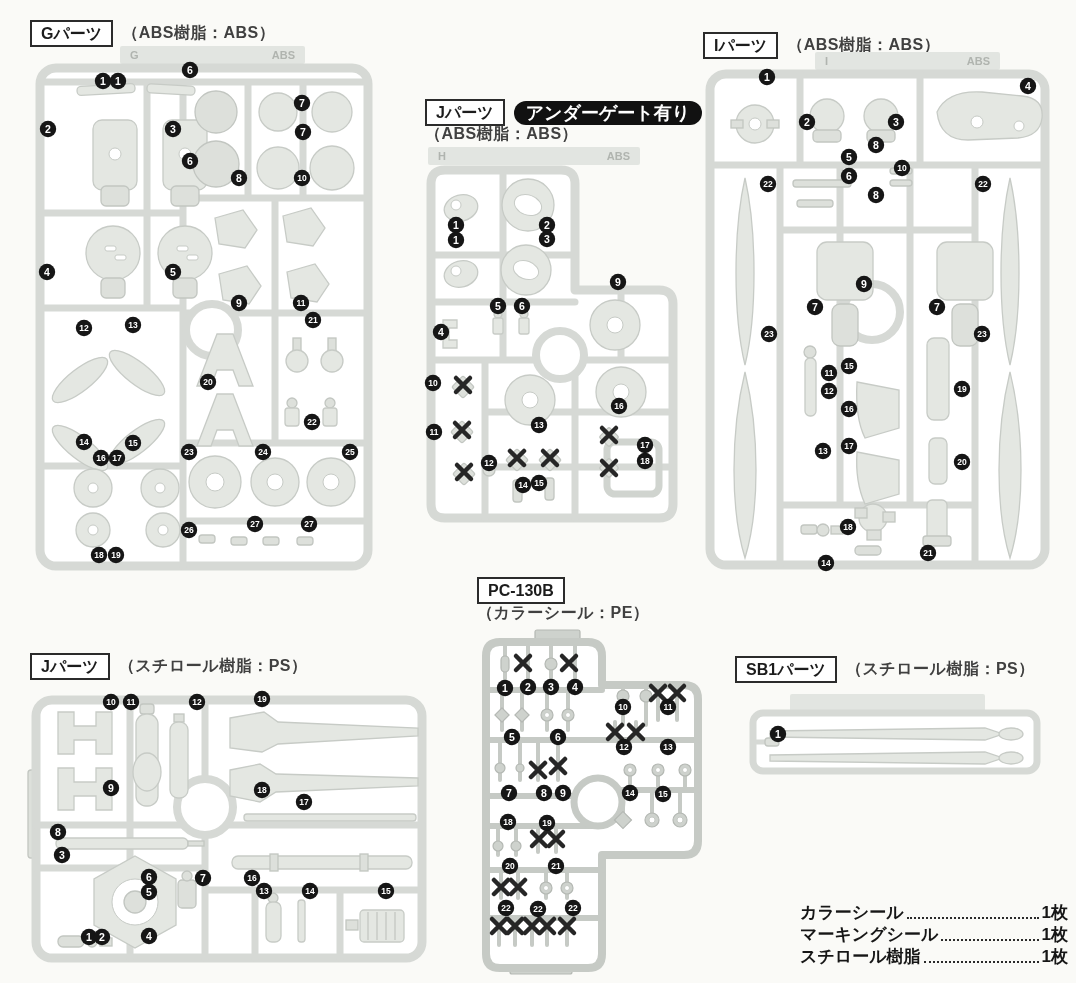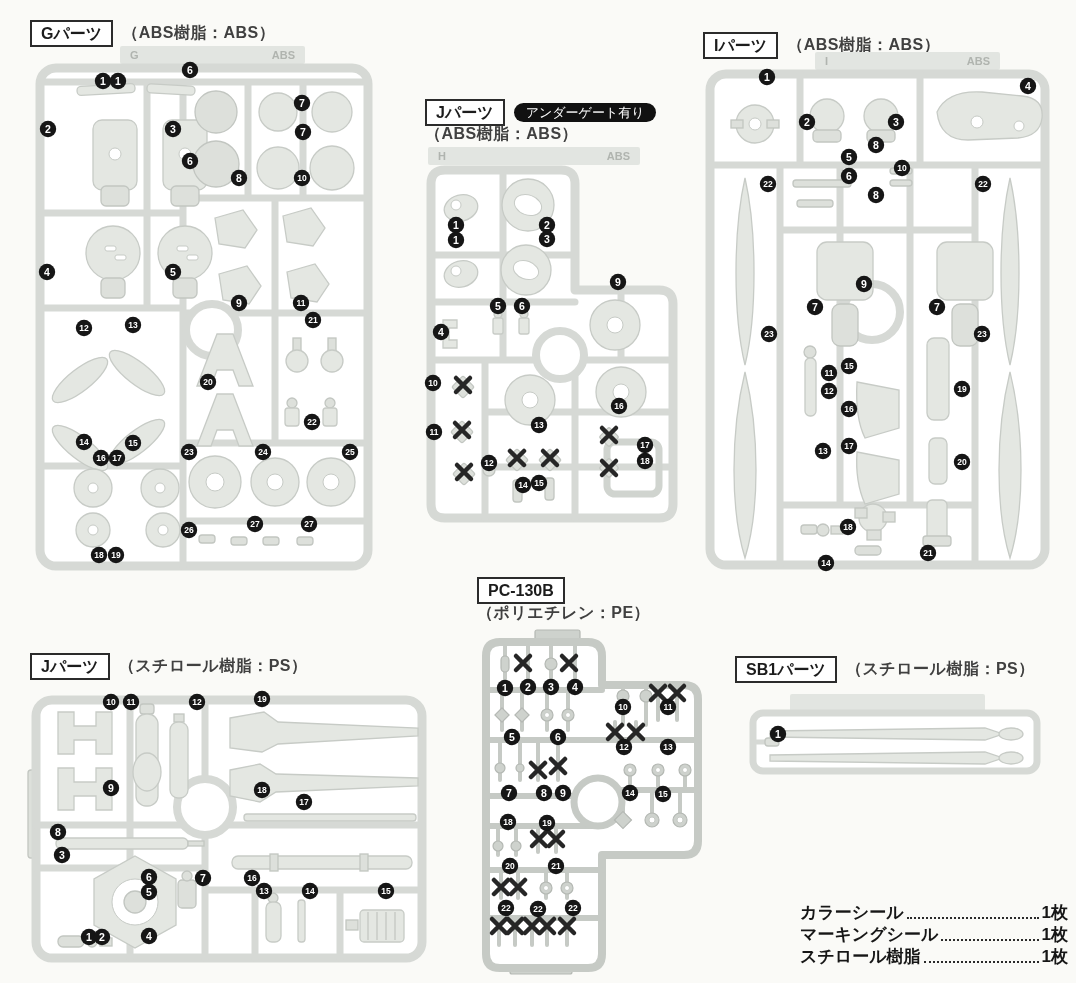--- a/index.html
+++ b/index.html
@@ -10,21 +10,21 @@
     color:#1c1c1c;
   }
   .hdr{position:absolute;display:flex;align-items:center;gap:9px;white-space:nowrap;}
   .boxlabel{
     display:inline-block;border:2px solid #2b2b2b;background:#fff;
     padding:0 9px;font-size:16px;font-weight:700;line-height:23px;color:#1c1c1c;
   }
   .material{font-size:16px;font-weight:700;color:#404040;letter-spacing:.5px;}
   .pill{
     background:#111;color:#fff;border-radius:12px;padding:3px 12px;
-    font-size:13px;font-weight:400;line-height:1;
+    font-size:18px;font-weight:700;line-height:1;
   }
   .molded-tag{
     position:absolute;height:18px;background:#e2e5e1;border-radius:2px;
     display:flex;justify-content:space-between;align-items:center;
     padding:0 10px;font-size:11px;font-weight:700;color:#b0b4af;
   }
   svg.runner{position:absolute;overflow:visible;}
   .frame{fill:#fff;stroke:#d6d9d5;stroke-width:9;stroke-linejoin:round;}
   .pcframe{fill:#fff;stroke:#c6cac5;stroke-width:8;stroke-linejoin:round;}
   .bar{fill:none;stroke:#d6d9d5;stroke-width:7;stroke-linecap:round;}
@@ -64,21 +64,21 @@
 
 <div class="hdr" style="left:30px;top:653px">
   <span class="boxlabel">Jパーツ</span>
   <span class="material">（スチロール樹脂：PS）</span>
 </div>
 
 <div class="hdr" style="left:477px;top:577px">
   <span class="boxlabel">PC-130B</span>
 </div>
 <div class="hdr" style="left:477px;top:603px">
-  <span class="material">（ポリエチレン：PE）</span>
+  <span class="material">（カラーシール：PE）</span>
 </div>
 
 <div class="hdr" style="left:735px;top:656px">
   <span class="boxlabel">SB1パーツ</span>
   <span class="material">（スチロール樹脂：PS）</span>
 </div>
 
 <div class="molded-tag" style="left:120px;top:46px;width:165px">
   <span>G</span>
   <span>ABS</span>

